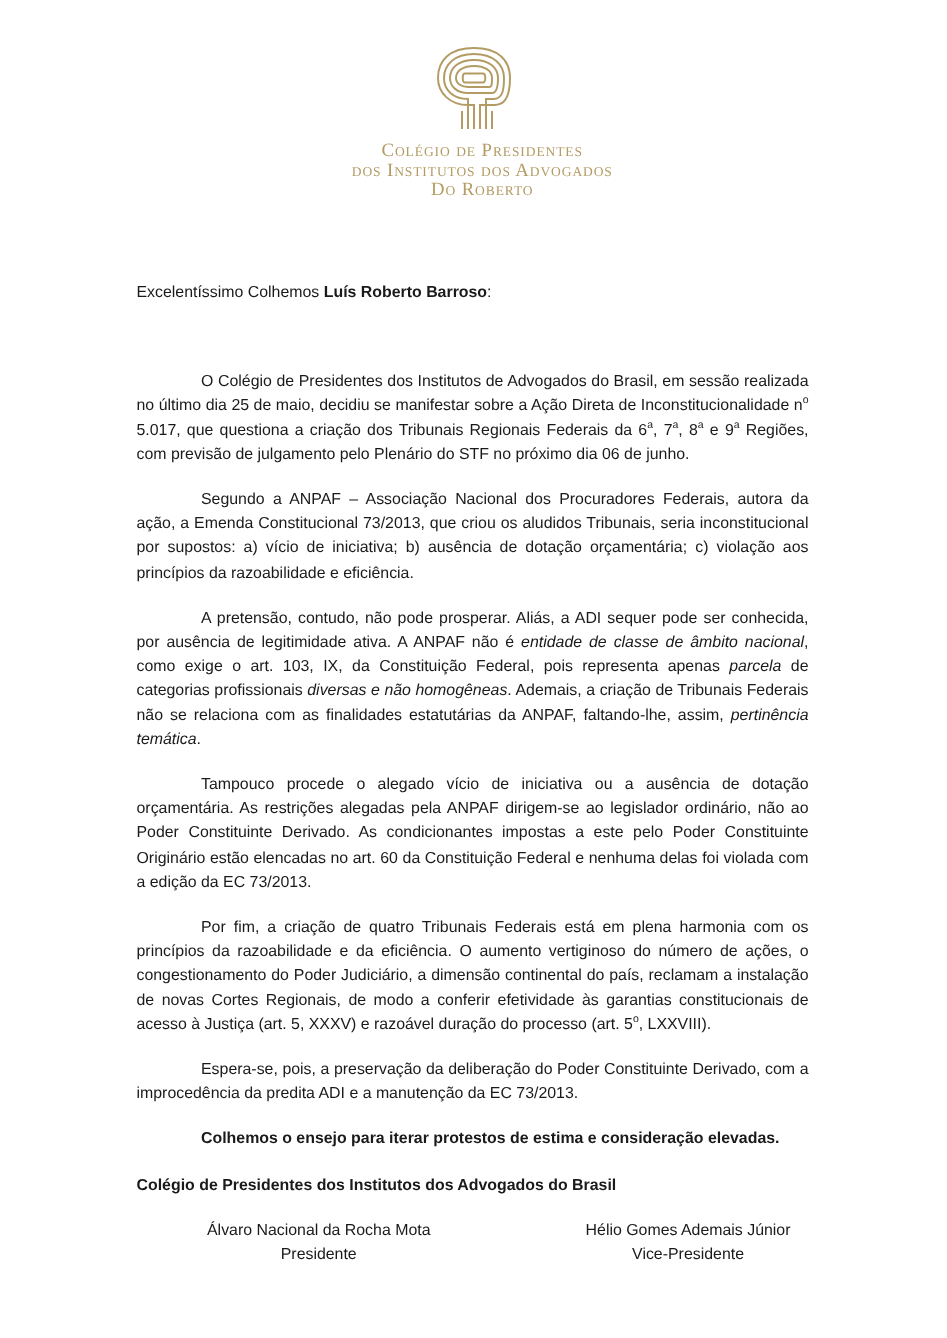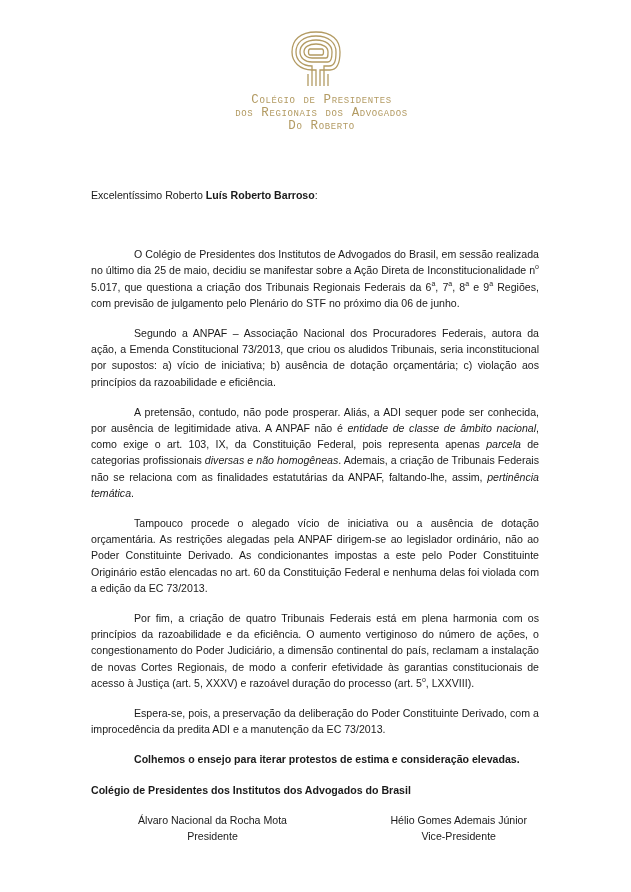--- a/index.html
+++ b/index.html
@@ -1,20 +1,20 @@
 <!DOCTYPE html>
 <html><head>
 <meta charset="utf-8">
 <style>
   html, body { margin: 0; padding: 0; background: #ffffff; }
   body { width: 631px; height: 892px; position: relative; overflow: hidden;
          font-family: "Liberation Sans", "DejaVu Sans", sans-serif; color: #1a1a1a; }
   .logo { position: absolute; left: 0; top: 30px; width: 631px; text-align: center; }
   .logo svg { display: block; margin: 0 auto; }
-  .logo-text { margin-top: 6px; color: #b39b63; font-family: Liberation Mono, monospace;
+  .logo-text { margin-top: 6px; color: #b39b63; font-family: Liberation Serif, serif;
                font-size: 12.5px; line-height: 13px; letter-spacing: 0.6px; font-variant: small-caps; padding-left: 12px; }
   .content { position: absolute; left: 91px; top: 187px; width: 448px; font-size: 10.6px; line-height: 16.2px; }
   .salutation { margin: 0 0 43px 0; }
   .para { margin: 0 0 14px 0; text-align: justify; text-indent: 43px; }
   .plain { margin: 0 0 14px 0; padding-left: 43px; font-weight: bold; }
   .date { margin: 0 0 36px 0; padding-left: 43px; }
   .org { text-align: left; font-weight: bold; margin: 0 0 14px 0; }
   .signers { display: flex; justify-content: space-between; padding: 0 12px 0 47px; }
   .signer { text-align: center; }
   sup { font-size: 7px; line-height: 0; }
@@ -29,27 +29,27 @@
       <path d="M30 56 V40 H40 C48 40 50 32 50 22 C50 10 42 2 26 2 C10 2 2 10 2 22 C2 32 10 40 22 40 H26 V56"></path>
       <path d="M34 56 V36 H39 C45 36 46 30 46 22 C46 13 39 6 26 6 C13 6 6 13 6 22 C6 30 12 36 22 36 H22 V56"></path>
       <path d="M38 56 V44 M18 56 V44"></path>
       <path d="M26 10 C16 10 10 15 10 22 C10 28 15 32 22 32 H38 C41 32 42 28 42 22 C42 15 36 10 26 10 Z"></path>
       <path d="M26 14 C19 14 14 17 14 22 C14 26 18 28 22 28 H36 C38 28 38 26 38 22 C38 17 33 14 26 14 Z"></path>
       <path d="M20 19 H32 C34 19 34 25 32 25 H20 C18 25 18 19 20 19 Z"></path>
     </g>
   </svg>
   <div class="logo-text">
     <div>Colégio de Presidentes</div>
-    <div>dos Regionais dos Advogados</div>
+    <div>dos Institutos dos Advogados</div>
     <div>Do Roberto</div>
   </div>
 </div>
 
 <div class="content">
-  <p class="salutation"><span>Excelentíssimo Roberto </span><b>Luís Roberto Barroso</b><span>:</span></p>
+  <p class="salutation"><span>Excelentíssimo Colhemos </span><b>Luís Roberto Barroso</b><span>:</span></p>
 
   <p class="para"><span>O Colégio de Presidentes dos Institutos de Advogados do Brasil, em sessão realizada no último dia 25 de maio, decidiu se manifestar sobre a Ação Direta de Inconstitucionalidade n</span><sup>o</sup><span> 5.017, que questiona a criação dos Tribunais Regionais Federais da 6</span><sup>a</sup><span>, 7</span><sup>a</sup><span>, 8</span><sup>a</sup><span> e 9</span><sup>a</sup><span> Regiões, com previsão de julgamento pelo Plenário do STF no próximo dia 06 de junho.</span></p>
 
   <p class="para">Segundo a ANPAF – Associação Nacional dos Procuradores Federais, autora da ação, a Emenda Constitucional 73/2013, que criou os aludidos Tribunais, seria inconstitucional por supostos: a) vício de iniciativa; b) ausência de dotação orçamentária; c) violação aos princípios da razoabilidade e eficiência.</p>
 
   <p class="para"><span>A pretensão, contudo, não pode prosperar. Aliás, a ADI sequer pode ser conhecida, por ausência de legitimidade ativa. A ANPAF não é </span><i>entidade de classe de âmbito nacional</i><span>, como exige o art. 103, IX, da Constituição Federal, pois representa apenas </span><i>parcela</i><span> de categorias profissionais </span><i>diversas e não homogêneas</i><span>. Ademais, a criação de Tribunais Federais não se relaciona com as finalidades estatutárias da ANPAF, faltando-lhe, assim, </span><i>pertinência temática</i><span>.</span></p>
 
   <p class="para">Tampouco procede o alegado vício de iniciativa ou a ausência de dotação orçamentária. As restrições alegadas pela ANPAF dirigem-se ao legislador ordinário, não ao Poder Constituinte Derivado. As condicionantes impostas a este pelo Poder Constituinte Originário estão elencadas no art. 60 da Constituição Federal e nenhuma delas foi violada com a edição da EC 73/2013.</p>
 
   <p class="para"><span>Por fim, a criação de quatro Tribunais Federais está em plena harmonia com os princípios da razoabilidade e da eficiência. O aumento vertiginoso do número de ações, o congestionamento do Poder Judiciário, a dimensão continental do país, reclamam a instalação de novas Cortes Regionais, de modo a conferir efetividade às garantias constitucionais de acesso à Justiça (art. 5, XXXV) e razoável duração do processo (art. 5</span><sup>o</sup><span>, LXXVIII).</span></p>

